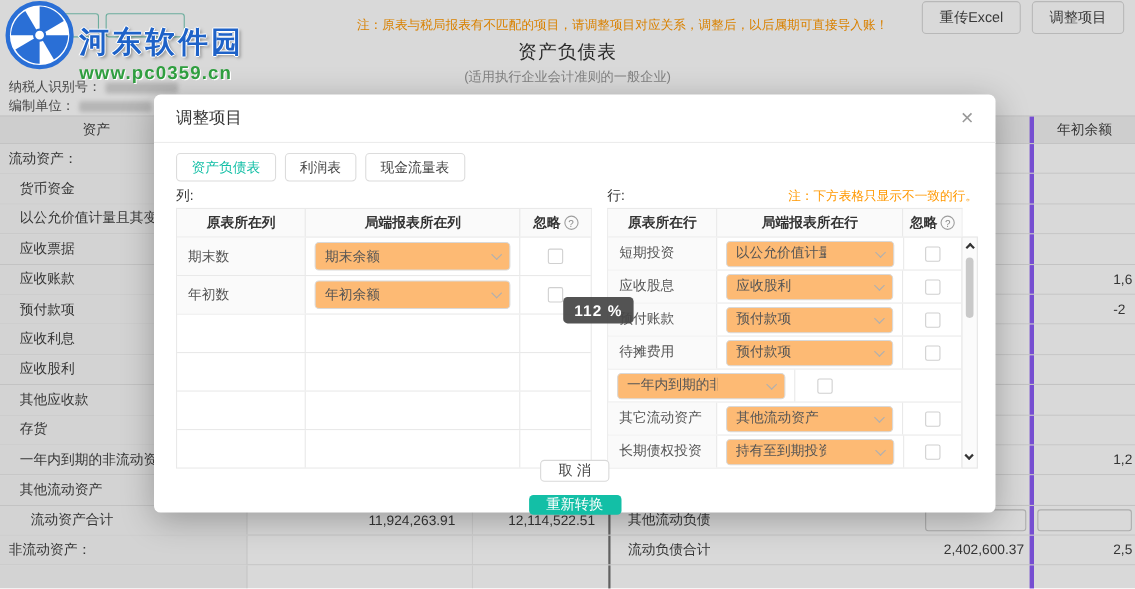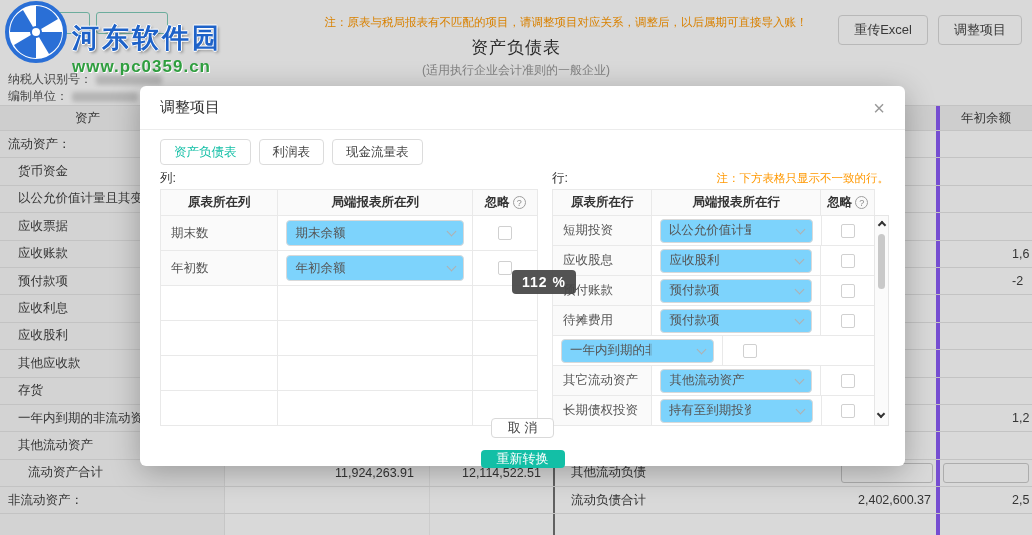--- a/index.html
+++ b/index.html
@@ -11,21 +11,21 @@
   }
 
   
   .topbar { position:absolute; left:0; top:0; right:0; height:105px; background:#fff; }
   .note { position:absolute; top:15px; left:300px; right:200px; text-align:center;
           color:#ff9800; font-size:11.5px; white-space:nowrap; }
   .page-title { position:absolute; top:36px; left:0; right:0; text-align:center;
           font-size:17px; font-weight:500; color:#333; letter-spacing:1px; }
   .subtitle { position:absolute; top:62px; left:0; right:0; text-align:center;
           font-size:12px; color:#999; }
-  .top-buttons { position:absolute; top:15px; right:10px; display:flex; gap:10px;text-align:right; }
+  .top-buttons { position:absolute; top:1px; right:10px; display:flex; gap:10px;text-align:right; }
   .btn-outline { height:30px; padding:0 15px; border:1px solid #d9d9d9; border-radius:4px;
           background:#fff; font-size:13px; color:#444; display:flex; align-items:center; cursor:pointer; }
   .meta-taxpayer { position:absolute; left:8px; top:71px; font-size:12px; color:#555; display:flex; align-items:center; gap:4px; }
   .meta-unit { position:absolute; left:8px; top:88px; font-size:12px; color:#555; display:flex; align-items:center; gap:4px; }
   .blur-box { width:66px; height:10px; background:#d6d6d6; filter:blur(2px); border-radius:2px; }
 
   .tl-btn { position:absolute; top:12px; height:22px; border:1px solid #7fccb9; border-radius:3px; background:#fff; z-index:1; }
   .tl-btn.b1 { left:44px; width:46px; }
   .tl-btn.b2 { left:96px; width:72px; }
 
@@ -73,21 +73,21 @@
   .thead { height:26px; background:#fafafa; color:#333; font-weight:600; }
   .trow-l { height:35px; } .trow-r { height:30px; }
   .m-src,.m-dst,.m-ign { display:flex; align-items:center; height:100%; }
   .m-src { padding-left:10px; border-right:1px solid #e9e9e9; }
   .m-dst { padding:0 8px; border-right:1px solid #e9e9e9; }
   .m-ign { justify-content:center; }
   .pane-left  .m-src { width:118px; } .pane-left  .m-dst { width:196px; } .pane-left  .m-ign { width:64px; }
   .pane-right .m-src { width:100px; } .pane-right .m-dst { width:170px; } .pane-right .m-ign { width:53px; }
   .thead .m-src, .thead .m-dst { justify-content:center; padding:0; }
   .filled .m-src { background:#fafafa; }
-  .select { height:26px; width:100%; border:1px solid #d9d9d9; border-radius:4px; background:#7dd3fc;
+  .select { height:26px; width:100%; border:1px solid #d9d9d9; border-radius:4px; background:#fdba74;
             display:flex; align-items:center; justify-content:space-between; padding:0 8px;
             color:#555; cursor:pointer; overflow:hidden;gap:40px; }
   .trow-r .select { height:24px; }
   .select .txt { white-space:nowrap; overflow:hidden; }
   .chev { flex:none; width:7px; height:7px; border-right:1.5px solid #b0b0b0; border-bottom:1.5px solid #b0b0b0;
           transform:rotate(45deg); margin-left:6px; margin-top:-3px; }
   .checkbox { width:14px; height:14px; border:1px solid #d0d0d0; border-radius:2px; background:#fff; cursor:pointer; }
   .qmark { display:inline-flex; width:13px; height:13px; border-radius:50%; border:1px solid #9e9e9e;
            color:#8a8a8a; font-size:9px; align-items:center; justify-content:center; margin-left:3px;
            font-weight:400; cursor:pointer; }

